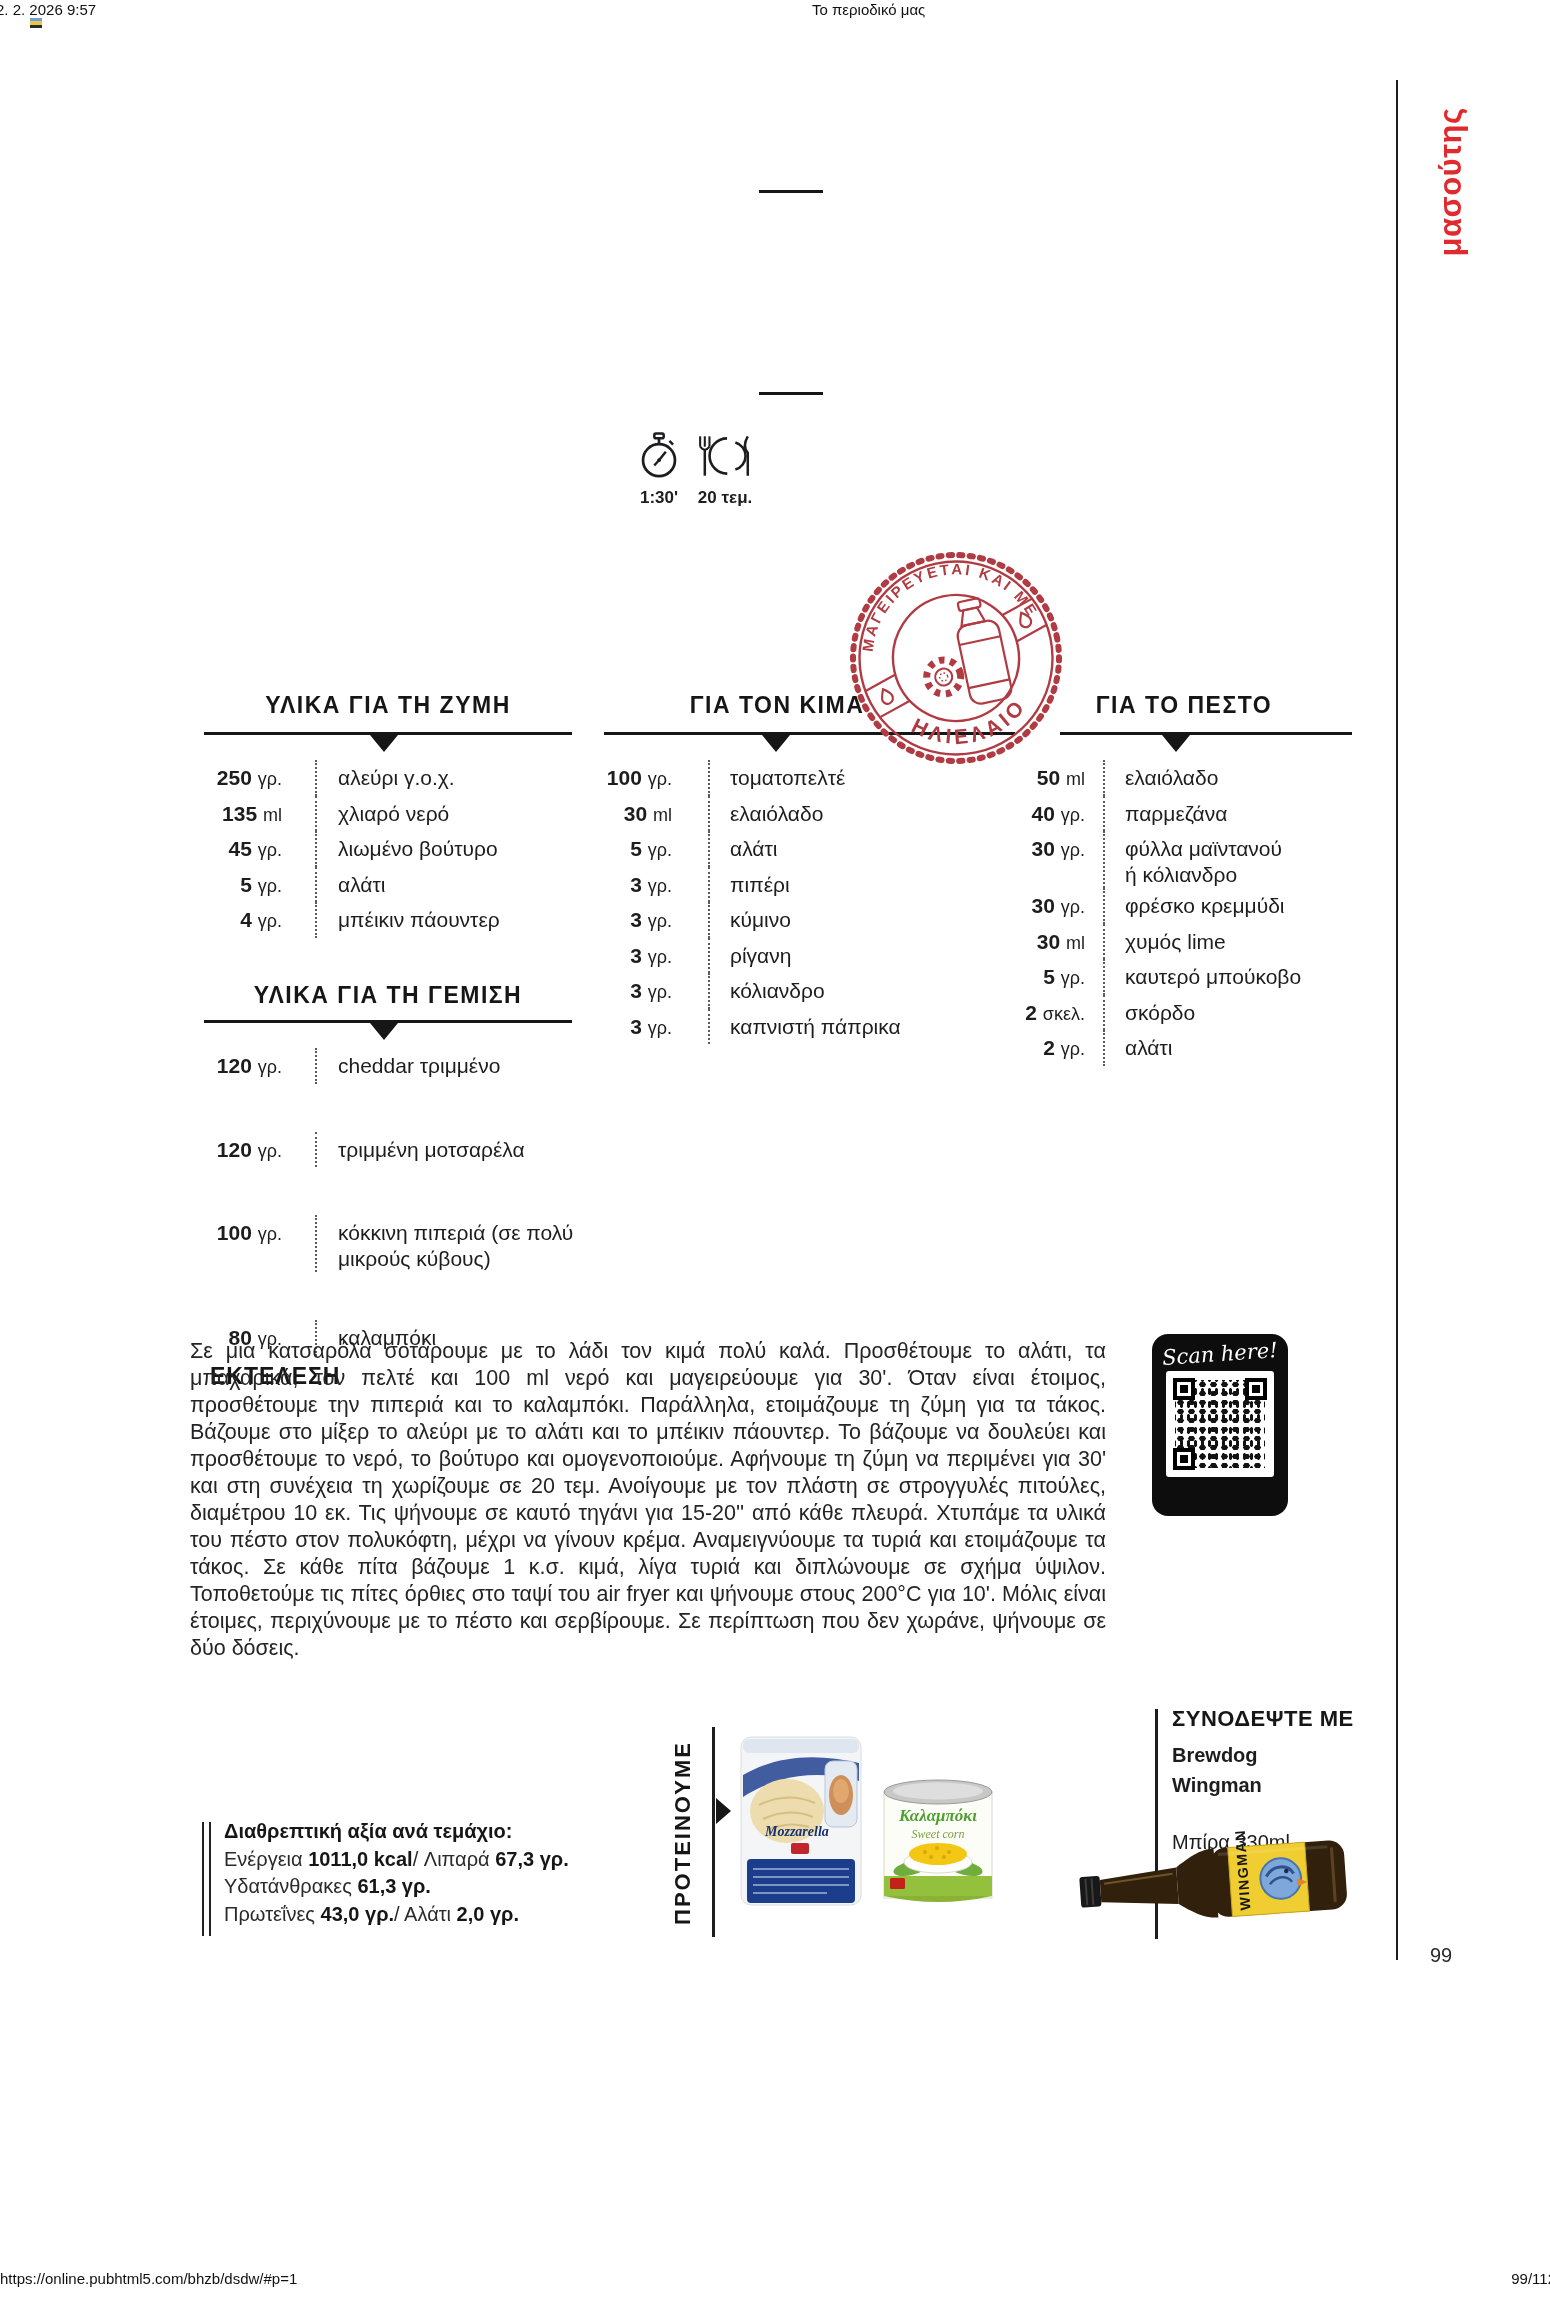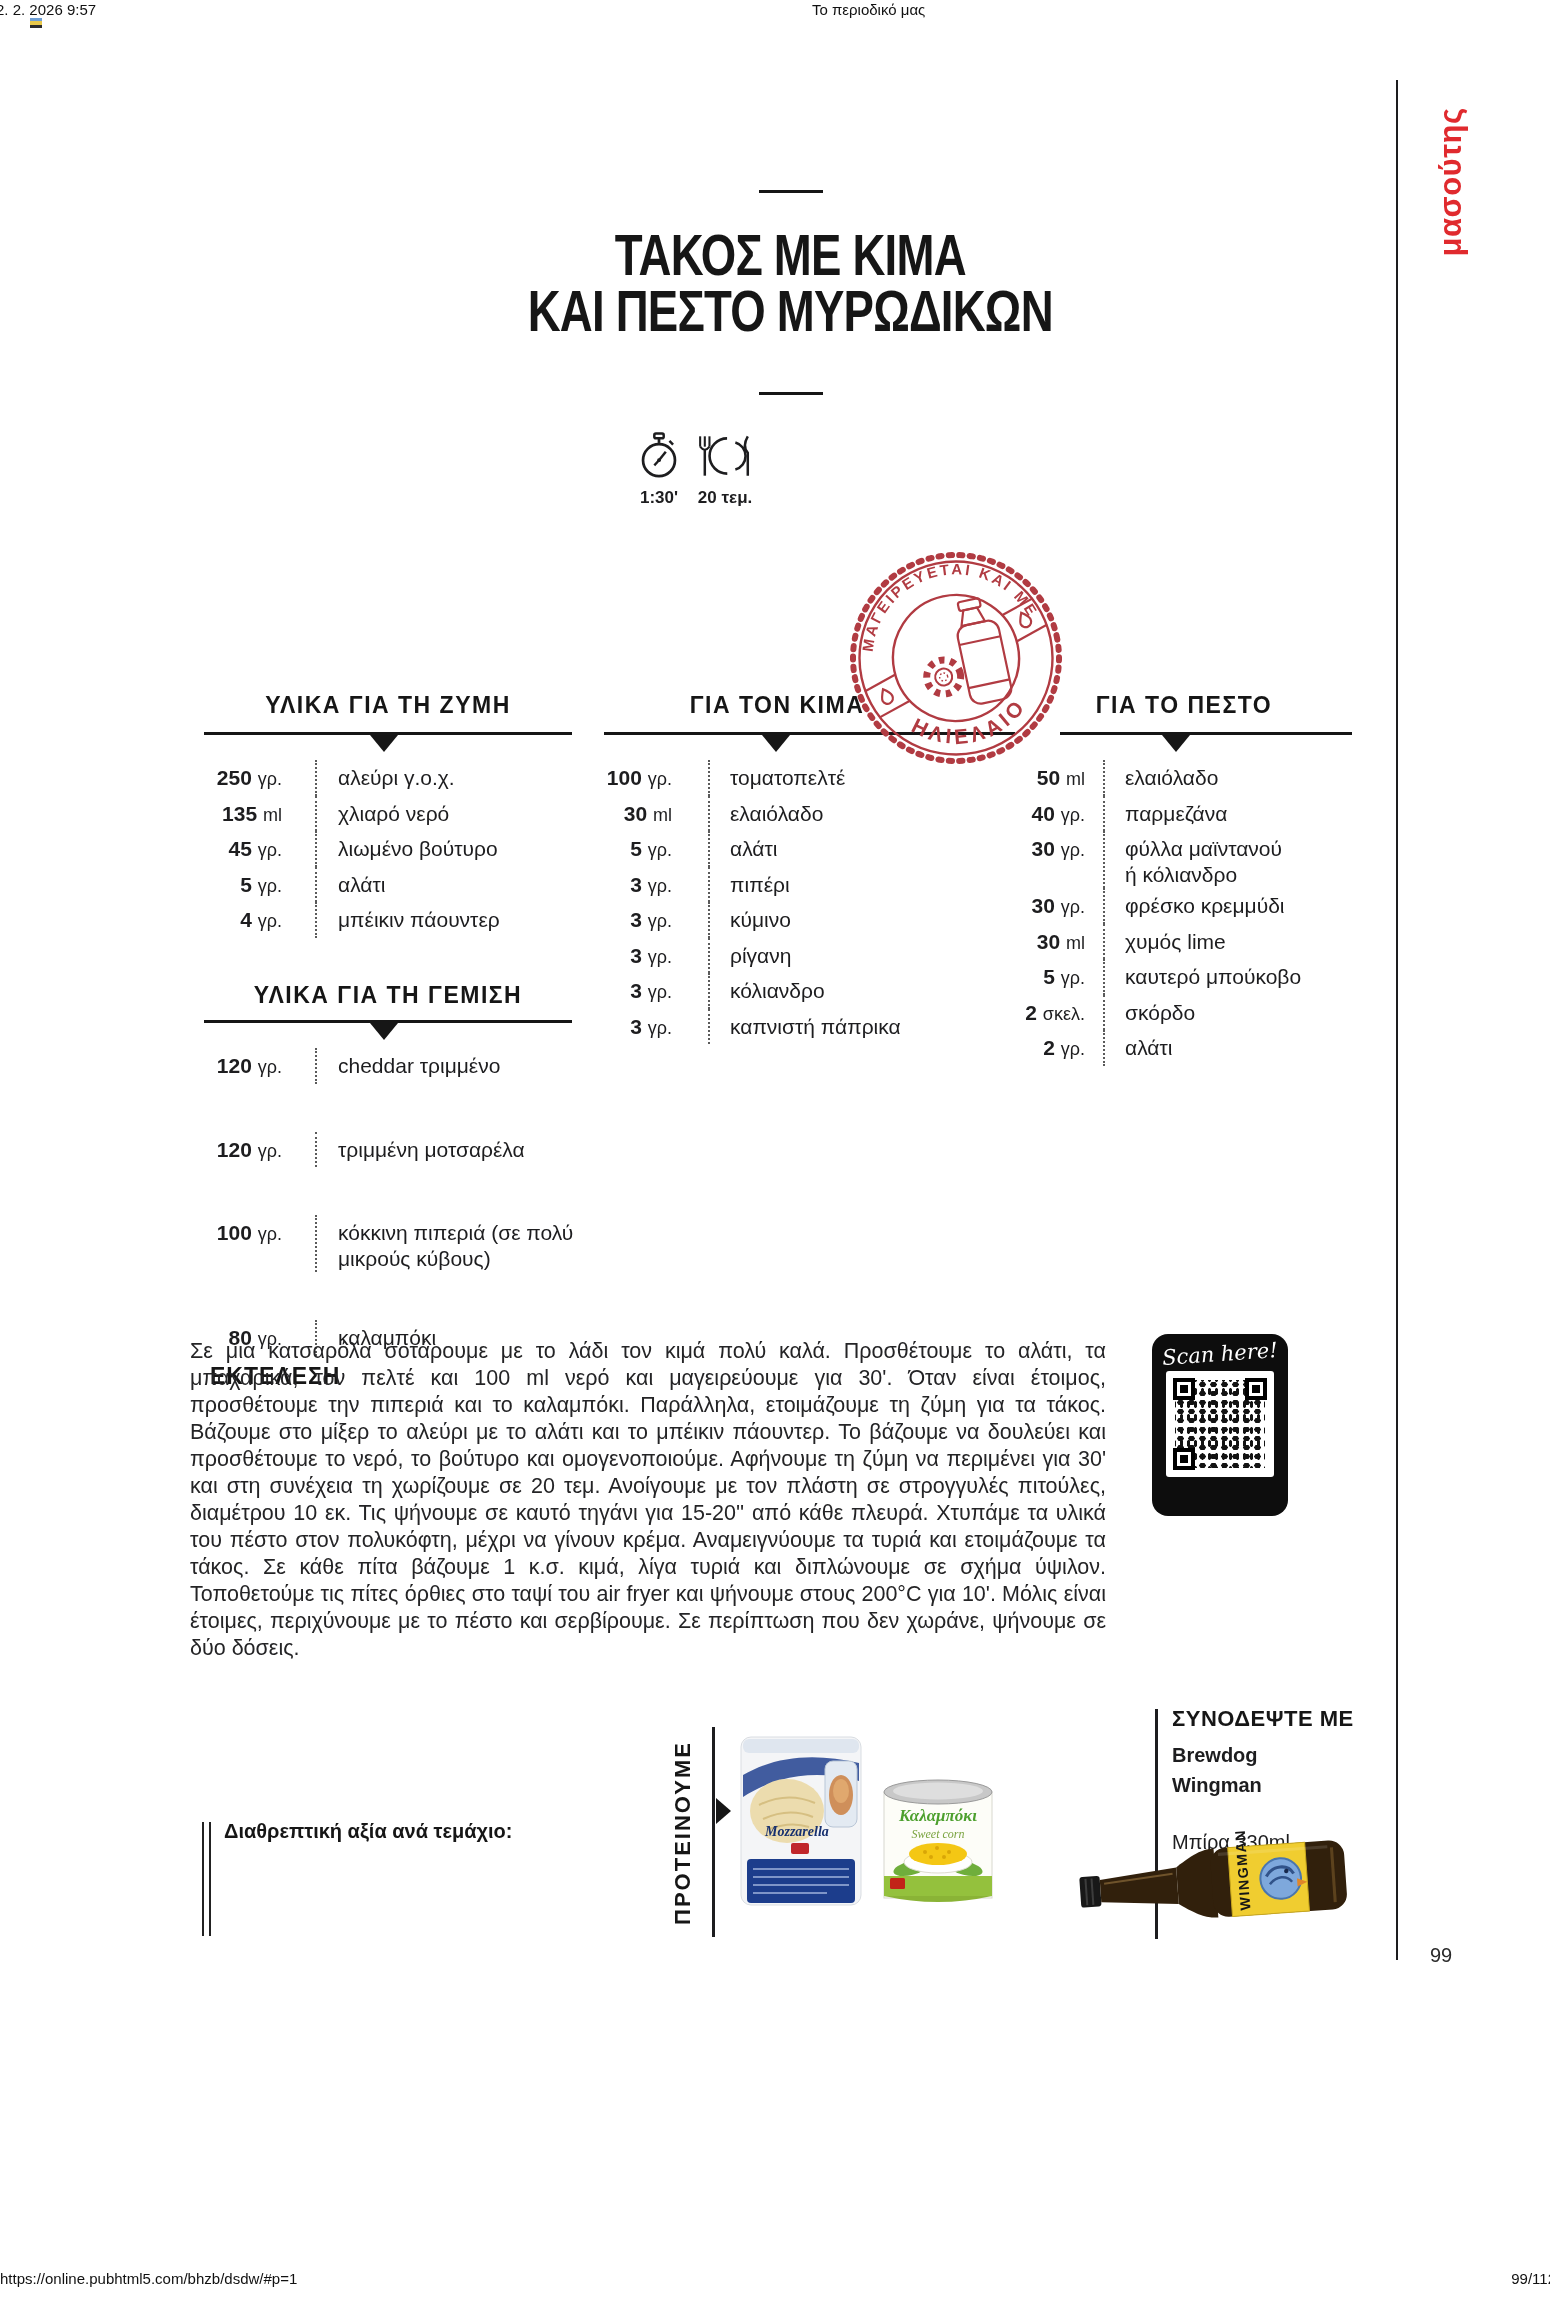--- a/index.html
+++ b/index.html
@@ -113,24 +113,20 @@
   <div class="abs ph-title">Το περιοδικό μας</div>
   <div class="abs pf-url">https://online.pubhtml5.com/bhzb/dsdw/#p=1</div>
   <div class="abs pf-page">99/112</div>
 
   <div class="abs logo-wrap">
     <span style="color:#e02a2e;">μασούτης</span>
   </div>
   <div class="abs page-rule"></div>
 
   <div class="abs rule-top"></div>
-  <div class="abs title">
-    <span>ΤΑΚΟΣ ΜΕ ΚΙΜΑ</span><br>
-    <span>ΚΑΙ ΠΕΣΤΟ ΜΥΡΩΔΙΚΩΝ</span>
-  </div>
   <div class="abs rule-bot"></div>
 
   <div class="abs meta">
     <div class="mitem">
       <span>
         <svg width="38" height="48" viewBox="0 0 36 46" fill="none" stroke="#1d1d1f">
           <rect x="13.5" y="1.5" width="9" height="4.5" rx="1.5" stroke-width="2.4"></rect>
           <line x1="18" y1="6" x2="18" y2="10.5" stroke-width="2.6"></line>
           <line x1="28" y1="8.5" x2="31.5" y2="12" stroke-width="2.4"></line>
           <circle cx="18" cy="27" r="15.3" stroke-width="2.6"></circle>
@@ -354,20 +350,25 @@
       <div class="qr-bits"></div>
       <div class="finder f1"></div>
         <div class="finder f2"></div>
         <div class="finder f3"></div>
     </div>
   </div>
 
   <div class="abs nut-rule"></div>
   <div class="abs nutrition">
     <div class="nt">Διαθρεπτική αξία ανά τεμάχιο:</div>
+    <div>
+        <div><span>Ενέργεια </span><b>1011,0 kcal</b><span>/ Λιπαρά </span><b>67,3 γρ.</b></div>
+        <div><span>Υδατάνθρακες </span><b>61,3 γρ.</b></div>
+        <div><span>Πρωτεΐνες </span><b>43,0 γρ.</b><span>/ Αλάτι </span><b>2,0 γρ.</b></div>
+      </div>
   </div>
 
   <div class="abs prop-label">
     <span>ΠΡΟΤΕΙΝΟΥΜΕ</span>
   </div>
   <div class="abs prop-line"></div>
   <div class="abs prop-tri"></div>
 
   <div class="abs prod1">
     <svg width="128" height="180" viewBox="0 0 128 180">

